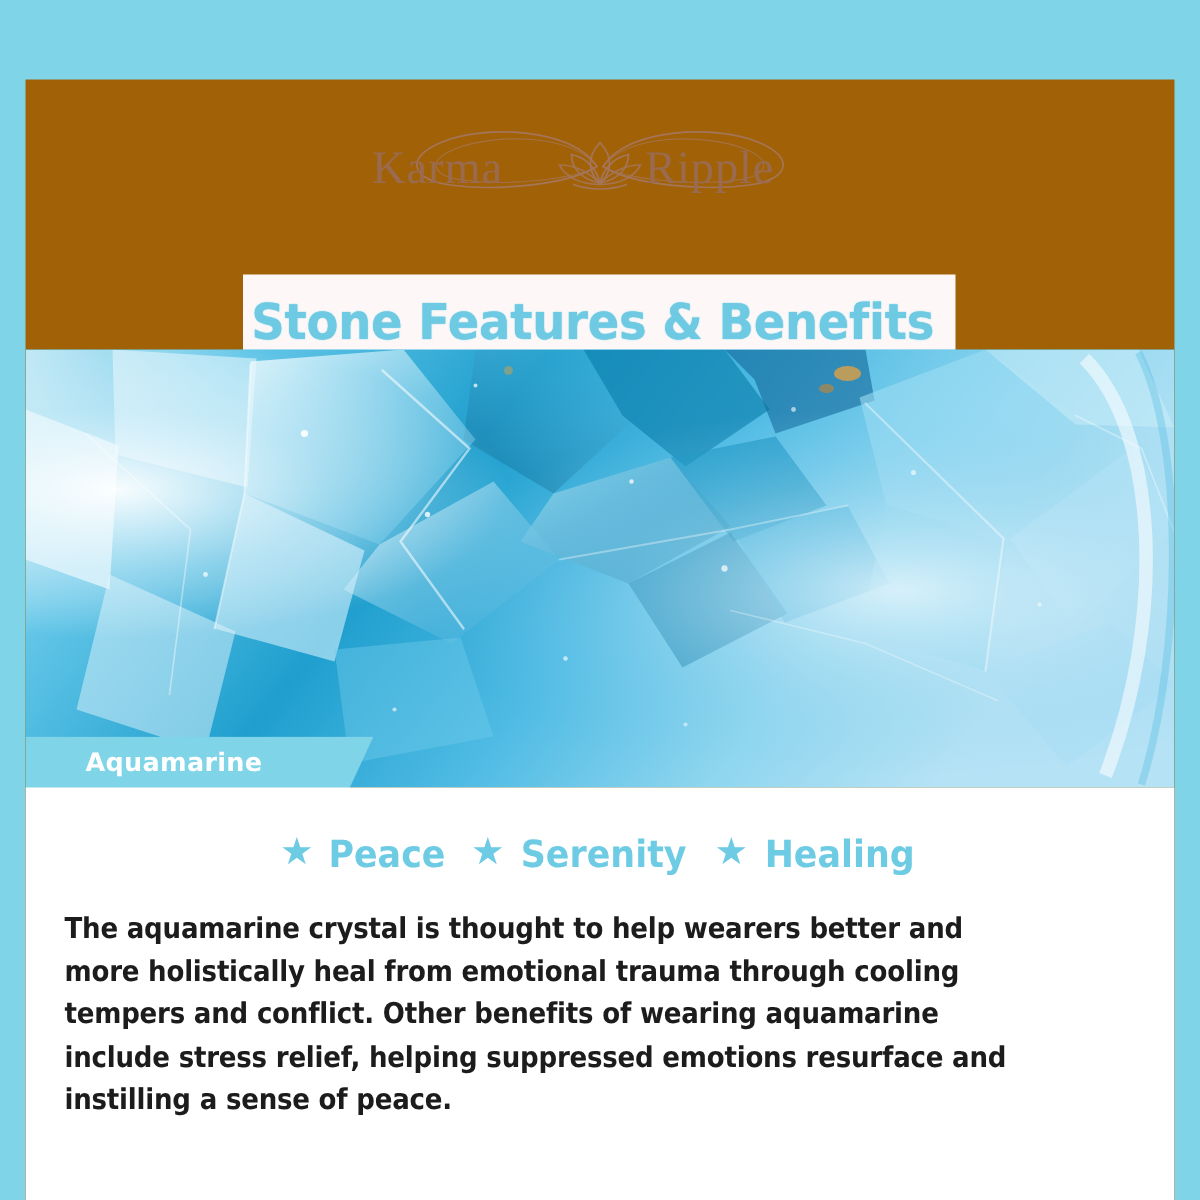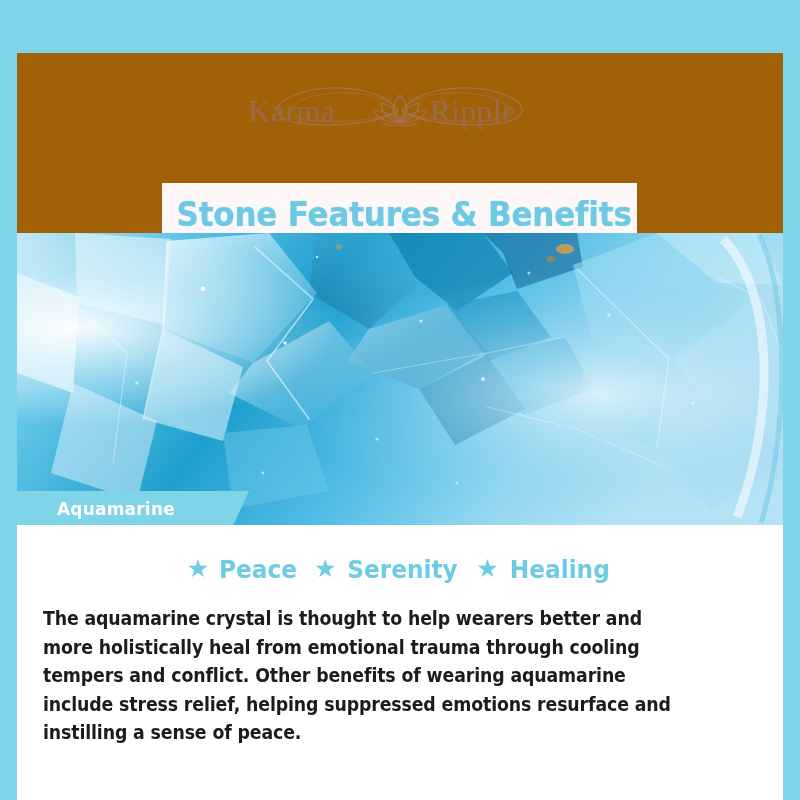--- a/index.html
+++ b/index.html
@@ -22,21 +22,21 @@
   
   .logo-wrap{
     position:absolute;left:0;top:22px;width:766px;height:80px;
   }
   .logo-svg{display:block;margin:0 auto;}
 
   
   .title-panel{
     position:absolute;left:145px;top:130px;width:475px;height:62px;
     background:#fdf8f7;
-    display:flex;align-items:center;justify-content:flex-start;
+    display:flex;align-items:center;justify-content:flex-end;
   }
   .title-text{
     font-family:"DejaVu Sans", sans-serif;
     font-weight:bold;
     font-size:33px;
     letter-spacing:-0.2px;
     color:#6ec9e3;
     transform:scaleX(0.94);
     white-space:nowrap;
     text-shadow:0 0 1px #6ec9e3;

